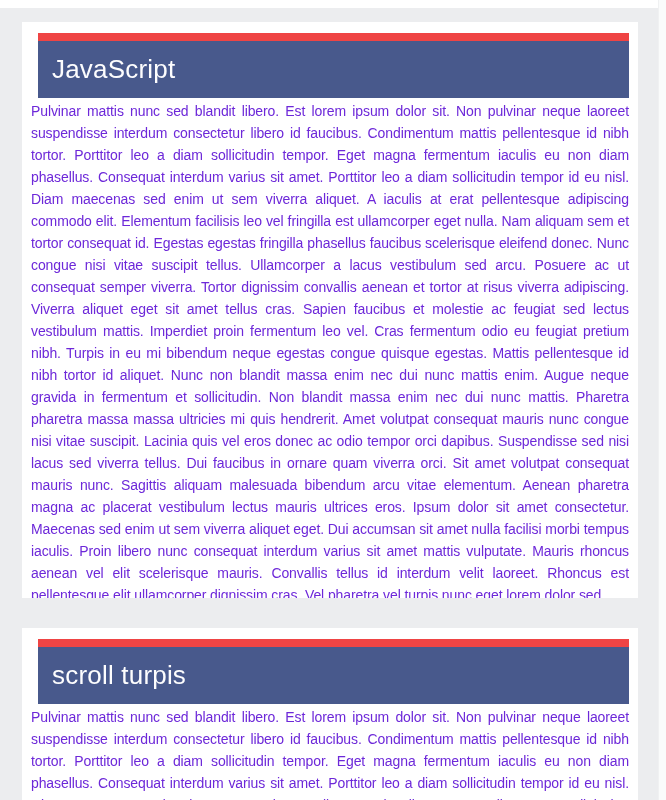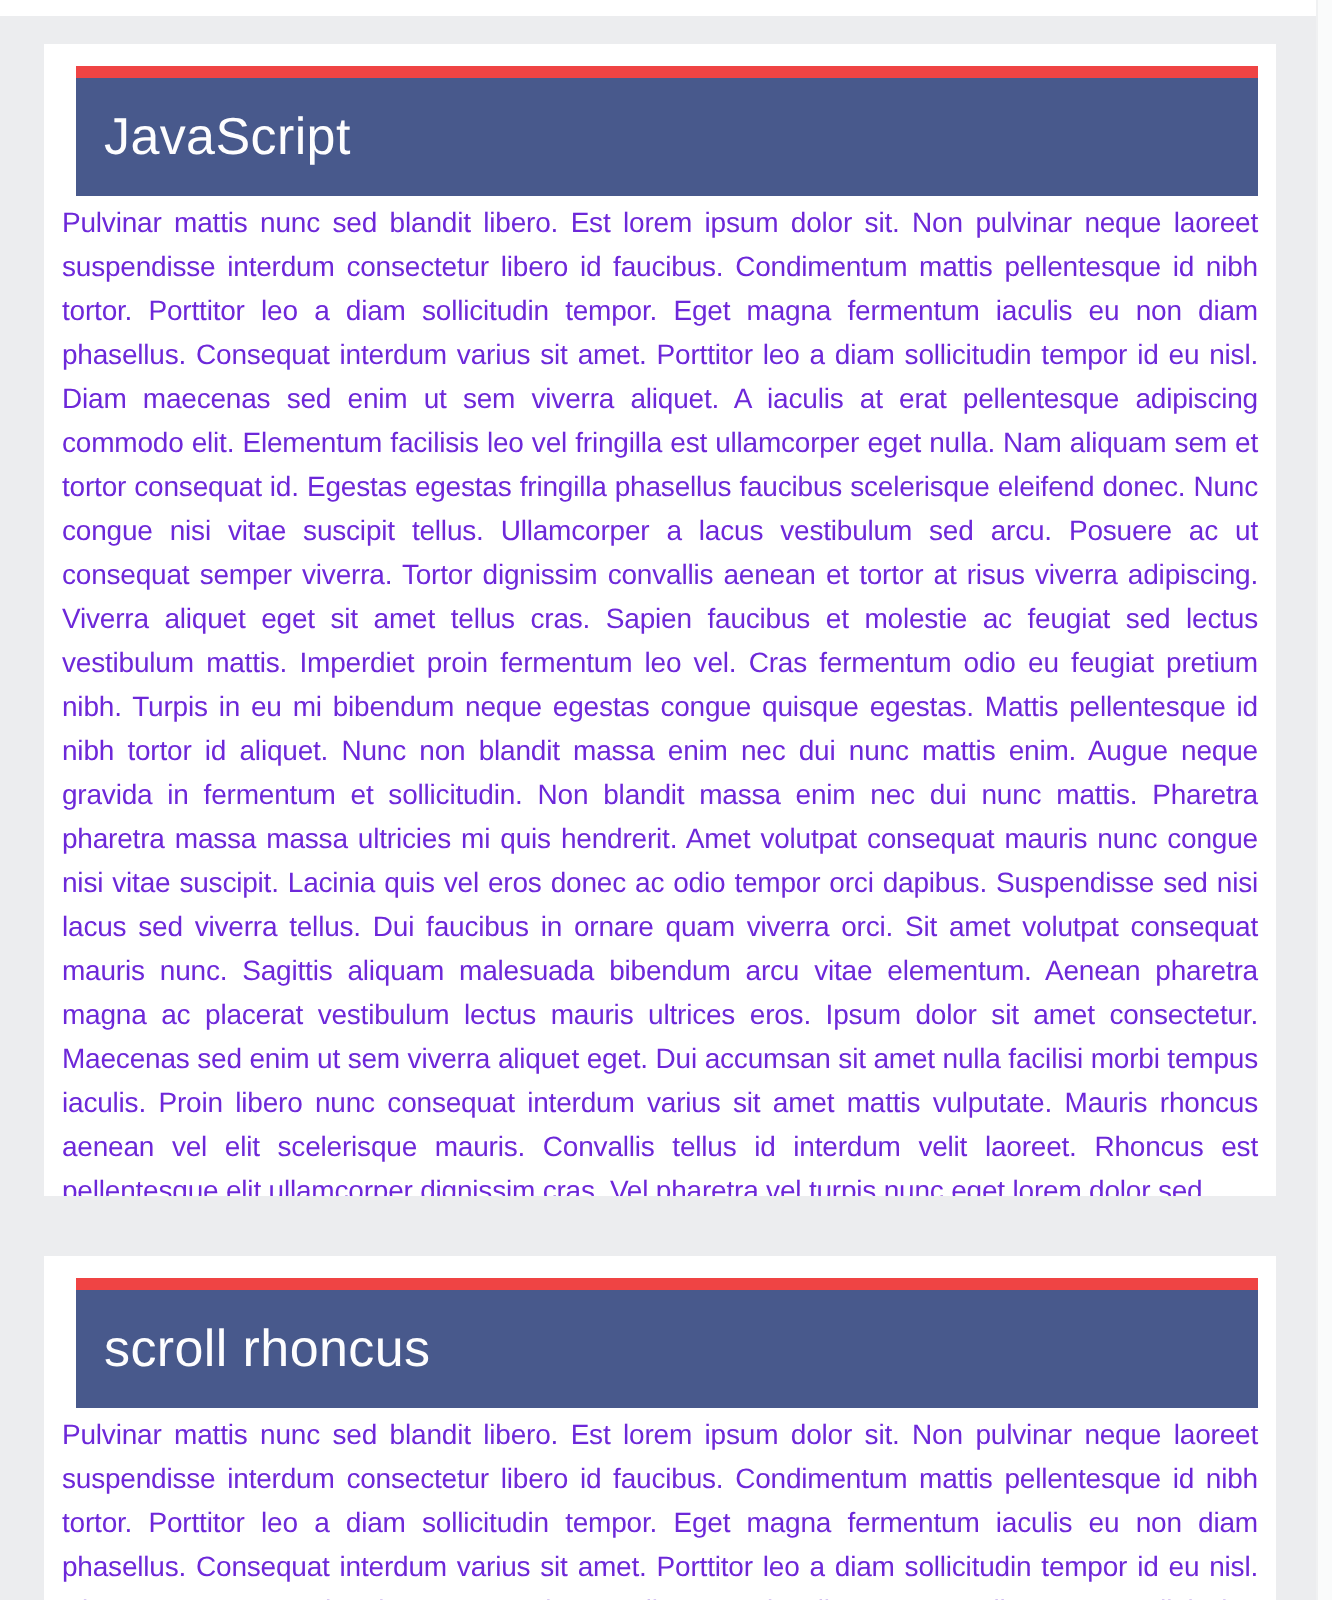--- a/index.html
+++ b/index.html
@@ -46,21 +46,21 @@
     height: 576px;
     overflow: hidden;
   }
   .card + .card {
     margin-top: 30px;
   }
   .card-header {
     height: 65px;
     margin: 0 0 0 7px;
     background: #48598c;
-    border-top: 6px solid #ef4444;
+    border-top: 8px solid #ef4444;
     display: flex;
     align-items: center;
     padding-left: 14px;
   }
   .card-title {
     color: #fdfdfe;
     font-size: 26px;
     font-weight: 400;
     letter-spacing: 0.2px;
     margin: 0;
@@ -83,21 +83,21 @@
 
     <article class="card first">
       <header class="card-header">
         <h1 class="card-title">JavaScript</h1>
       </header>
       <p class="card-text">Pulvinar mattis nunc sed blandit libero. Est lorem ipsum dolor sit. Non pulvinar neque laoreet suspendisse interdum consectetur libero id faucibus. Condimentum mattis pellentesque id nibh tortor. Porttitor leo a diam sollicitudin tempor. Eget magna fermentum iaculis eu non diam phasellus. Consequat interdum varius sit amet. Porttitor leo a diam sollicitudin tempor id eu nisl. Diam maecenas sed enim ut sem viverra aliquet. A iaculis at erat pellentesque adipiscing commodo elit. Elementum facilisis leo vel fringilla est ullamcorper eget nulla. Nam aliquam sem et tortor consequat id. Egestas egestas fringilla phasellus faucibus scelerisque eleifend donec. Nunc congue nisi vitae suscipit tellus. Ullamcorper a lacus vestibulum sed arcu. Posuere ac ut consequat semper viverra. Tortor dignissim convallis aenean et tortor at risus viverra adipiscing. Viverra aliquet eget sit amet tellus cras. Sapien faucibus et molestie ac feugiat sed lectus vestibulum mattis. Imperdiet proin fermentum leo vel. Cras fermentum odio eu feugiat pretium nibh. Turpis in eu mi bibendum neque egestas congue quisque egestas. Mattis pellentesque id nibh tortor id aliquet. Nunc non blandit massa enim nec dui nunc mattis enim. Augue neque gravida in fermentum et sollicitudin. Non blandit massa enim nec dui nunc mattis. Pharetra pharetra massa massa ultricies mi quis hendrerit. Amet volutpat consequat mauris nunc congue nisi vitae suscipit. Lacinia quis vel eros donec ac odio tempor orci dapibus. Suspendisse sed nisi lacus sed viverra tellus. Dui faucibus in ornare quam viverra orci. Sit amet volutpat consequat mauris nunc. Sagittis aliquam malesuada bibendum arcu vitae elementum. Aenean pharetra magna ac placerat vestibulum lectus mauris ultrices eros. Ipsum dolor sit amet consectetur. Maecenas sed enim ut sem viverra aliquet eget. Dui accumsan sit amet nulla facilisi morbi tempus iaculis. Proin libero nunc consequat interdum varius sit amet mattis vulputate. Mauris rhoncus aenean vel elit scelerisque mauris. Convallis tellus id interdum velit laoreet. Rhoncus est pellentesque elit ullamcorper dignissim cras. Vel pharetra vel turpis nunc eget lorem dolor sed.</p>
     </article>
 
     <article class="card">
       <header class="card-header">
-        <h1 class="card-title">scroll rhoncus</h1>
+        <h1 class="card-title">scroll turpis</h1>
       </header>
       <p class="card-text">Pulvinar mattis nunc sed blandit libero. Est lorem ipsum dolor sit. Non pulvinar neque laoreet suspendisse interdum consectetur libero id faucibus. Condimentum mattis pellentesque id nibh tortor. Porttitor leo a diam sollicitudin tempor. Eget magna fermentum iaculis eu non diam phasellus. Consequat interdum varius sit amet. Porttitor leo a diam sollicitudin tempor id eu nisl. Diam maecenas sed enim ut sem viverra aliquet. A iaculis at erat pellentesque adipiscing commodo elit. Elementum facilisis leo vel fringilla est ullamcorper eget nulla. Nam aliquam sem et tortor consequat id. Egestas egestas fringilla phasellus faucibus scelerisque eleifend donec. Nunc congue nisi vitae suscipit tellus. Ullamcorper a lacus vestibulum sed arcu. Posuere ac ut consequat semper viverra.</p>
     </article>
 
   </div>
 
   <div class="scrollbar-track"></div>
 
 </div>
 

